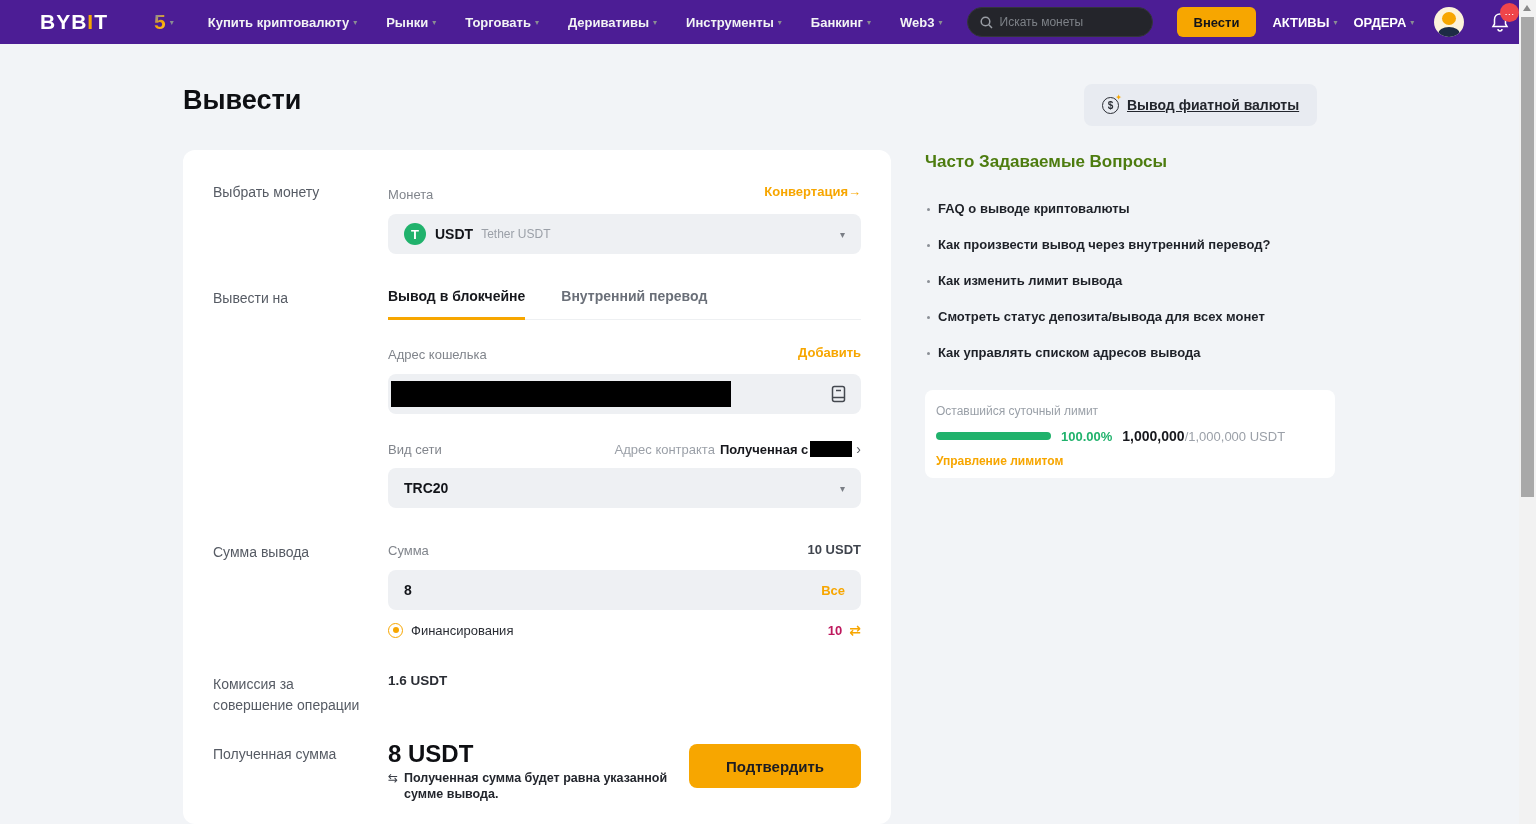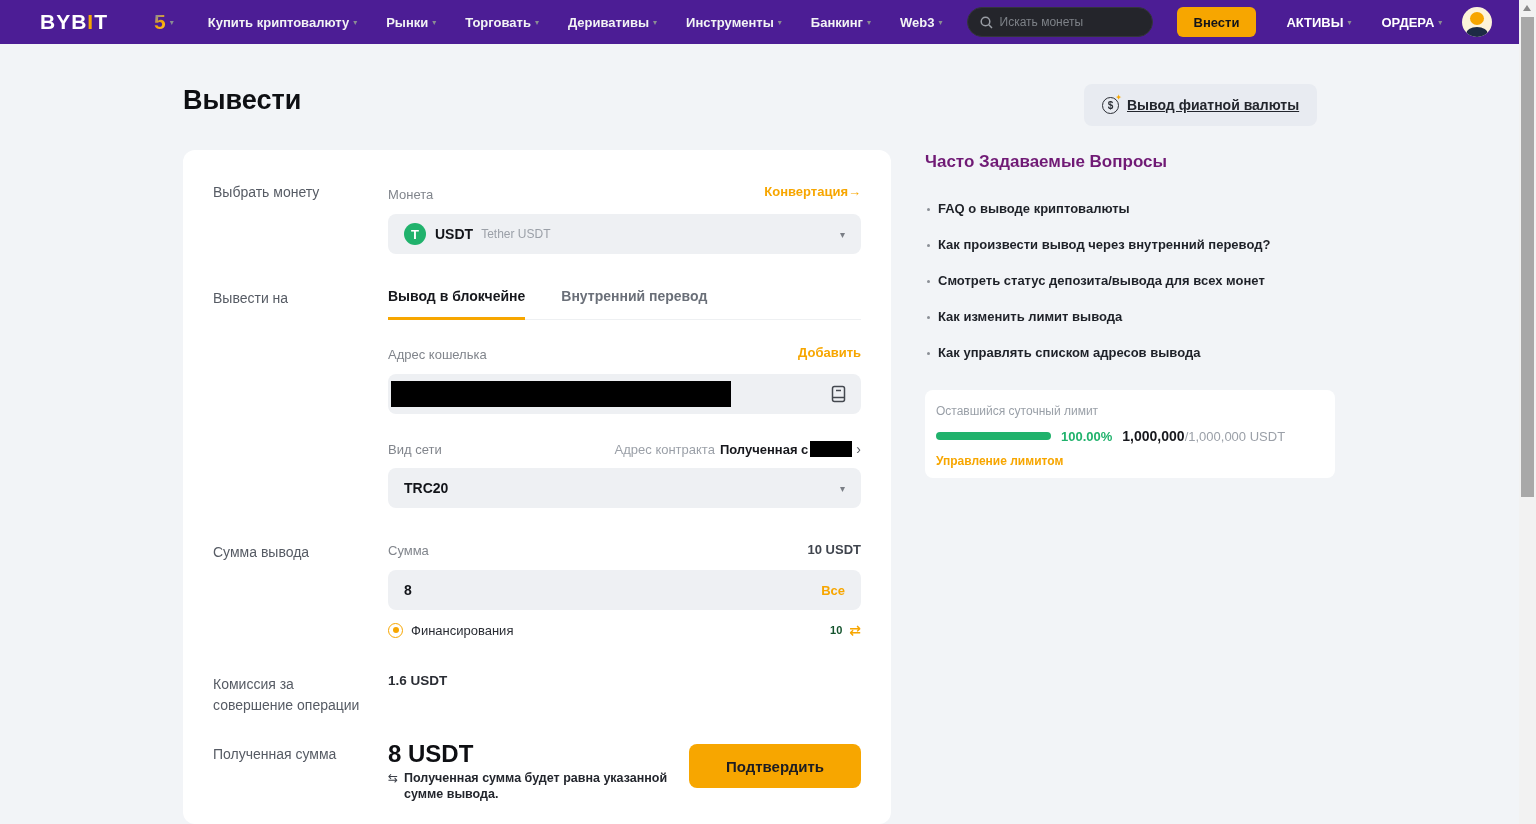--- a/index.html
+++ b/index.html
@@ -19,21 +19,21 @@
   .menu { display:flex; align-items:center; margin-left:34px; gap:29px; }
   .menu-item { color:#f2f3f5; font-size:13px; font-weight:600; display:flex; align-items:center; cursor:pointer; white-space:nowrap; }
   .search { margin-left:24px; width:192px; height:30px; background:#24252b; border:1px solid #34353b;
             border-radius:15px; display:flex; align-items:center; padding:0 12px; }
   .search input { background:transparent; border:none; outline:none; color:#cfd2d6; font-size:12px; width:140px; margin-left:7px;
                   font-family:"Liberation Sans","DejaVu Sans",sans-serif; }
   .search input::placeholder { color:#7d8187; }
   .deposit-btn { margin-left:24px; height:30px; padding:0 17px; background:#f7a600; color:#13141a;
                  font-size:13px; font-weight:700; border:none; border-radius:6px; cursor:pointer;
                  font-family:"Liberation Sans","DejaVu Sans",sans-serif; }
-  .navlink { color:#ffffff; font-size:13px; font-weight:700; margin-left:30px; display:flex; align-items:center; cursor:pointer; }
+  .navlink { color:#ffffff; font-size:13px; font-weight:700; margin-left:16px; display:flex; align-items:center; cursor:pointer; }
   .top-icons { display:flex; align-items:center; margin-left:20px; gap:26px; }
   .avatar { width:30px; height:30px; border-radius:50%; background:#fdf3da; position:relative; overflow:hidden; cursor:pointer; }
   .avatar::before { content:""; position:absolute; left:8px; top:5px; width:14px; height:13px; border-radius:50%; background:#f7a600; }
   .avatar::after { content:""; position:absolute; left:4px; top:20px; width:22px; height:14px; border-radius:50% 50% 0 0; background:#1d2b45; }
   .bell-wrap { position:relative; cursor:pointer; }
   .badge { position:absolute; top:-9px; left:10px; min-width:19px; height:19px; border-radius:50%;
            background:#ef454a; color:#fff; font-size:8px; font-weight:700; display:flex; align-items:center;
            justify-content:center; letter-spacing:1px; }
   .icon-svg { display:block; }
 
@@ -86,34 +86,34 @@
   .avail { font-size:13px; color:#40454e; font-weight:600; }
   .amount-input { background:transparent; border:none; outline:none; font-size:14px; font-weight:700; color:#121419; width:380px;
                   font-family:"Liberation Sans","DejaVu Sans",sans-serif; }
   .all-link { position:absolute; right:16px; font-size:13px; font-weight:700; color:#f7a600; cursor:pointer; }
 
   .radio-row { position:absolute; left:205px; top:472px; width:473px; display:flex; align-items:center; }
   .radio { width:15px; height:15px; border:1.5px solid #f7a600; border-radius:50%; position:relative; margin-right:8px; cursor:pointer; }
   .radio::after { content:""; position:absolute; left:3.5px; top:3.5px; width:6px; height:6px; border-radius:50%; background:#f7a600; }
   .radio-lbl { font-size:13px; color:#2a2d34; }
   .radio-right { margin-left:auto; display:flex; align-items:center; gap:7px; }
-  .bal { font-size:11px; font-weight:800; color:#14532d; }
+  .bal { font-size:13px; font-weight:800; color:#be185d; }
   .swap-ic { color:#f7a600; font-size:14px; font-weight:700; cursor:pointer; }
 
   .fee-val { position:absolute; left:205px; top:523px; font-size:13.5px; font-weight:700; color:#2a2d34; }
   .recv-val { position:absolute; left:205px; top:590px; font-size:24px; font-weight:800; color:#0e0f13; }
   .recv-note { position:absolute; left:205px; top:621px; width:308px; display:flex; gap:6px; }
   .note-ic { color:#3c4049; font-size:12px; line-height:15px; }
   .note-txt { font-size:12.5px; font-weight:700; color:#23262d; line-height:15.5px; }
   .confirm-btn { position:absolute; left:506px; top:594px; width:172px; height:44px; background:#f7a600; border:none;
                  border-radius:8px; font-size:15px; font-weight:800; color:#1d1d22; cursor:pointer;
                  font-family:"Liberation Sans","DejaVu Sans",sans-serif; }
 
   
-  .faq-title { position:absolute; left:925px; top:152px; font-size:17px; font-weight:800; color:#701a75; }
+  .faq-title { position:absolute; left:925px; top:152px; font-size:17px; font-weight:800; color:#4d7c0f; }
   .faq-list { position:absolute; left:925px; top:202px; width:410px; list-style:none; }
   .faq-item { display:flex; align-items:flex-start; margin-bottom:22px; cursor:pointer; }
   .faq-dot { width:3px; height:3px; border-radius:50%; background:#8b8f96; margin:6px 8px 0 2px; flex:none; }
   .faq-txt { font-size:13px; font-weight:700; color:#1e2128; line-height:14px; }
 
   .limit-card { position:absolute; left:925px; top:390px; width:410px; height:88px; background:#fff; border-radius:8px; padding:14px 11px; }
   .limit-lbl { font-size:12px; color:#9aa0a8; }
   .limit-row { display:flex; align-items:center; margin-top:10px; }
   .pbar { width:115px; height:8px; border-radius:4px; background:#20b26c; }
   .pct { font-size:13px; font-weight:700; color:#20b26c; margin-left:10px; }
@@ -290,25 +290,25 @@
   <li class="faq-item">
       <span class="faq-dot"></span>
       <span class="faq-txt">FAQ о выводе криптовалюты</span>
     </li>
   <li class="faq-item">
       <span class="faq-dot"></span>
       <span class="faq-txt">Как произвести вывод через внутренний перевод?</span>
     </li>
   <li class="faq-item">
       <span class="faq-dot"></span>
+      <span class="faq-txt">Как изменить лимит вывода</span>
+    </li>
+  <li class="faq-item">
+      <span class="faq-dot"></span>
       <span class="faq-txt">Смотреть статус депозита/вывода для всех монет</span>
-    </li>
-  <li class="faq-item">
-      <span class="faq-dot"></span>
-      <span class="faq-txt">Как изменить лимит вывода</span>
     </li>
   <li class="faq-item">
       <span class="faq-dot"></span>
       <span class="faq-txt">Как управлять списком адресов вывода</span>
     </li>
 </ul>
 
 <div class="limit-card">
   <div class="limit-lbl">Оставшийся суточный лимит</div>
   <div class="limit-row">

